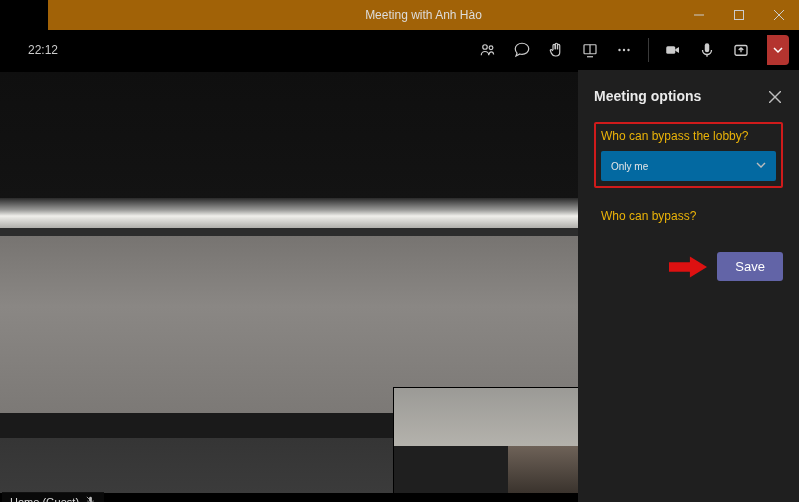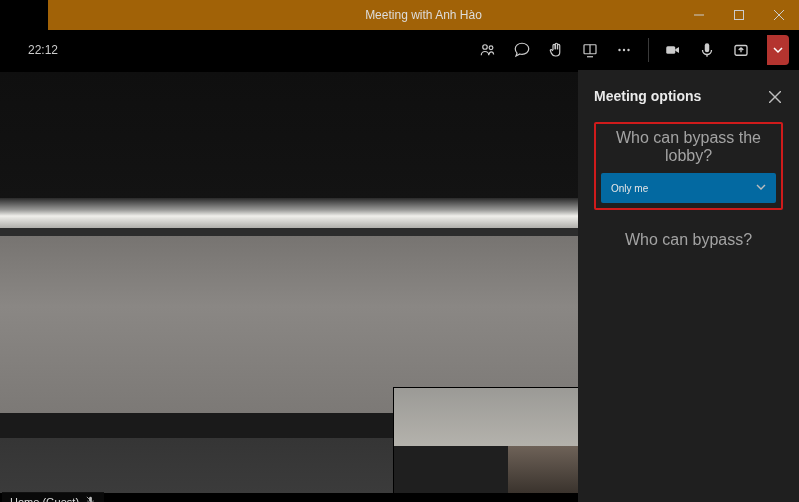--- a/index.html
+++ b/index.html
@@ -38,21 +38,21 @@
   .namepill { position: absolute; left: 2px; bottom: -9px; background: rgba(10,10,10,0.85); color: #ddd; font-size: 11px; padding: 3px 8px; display: flex; align-items: center; gap: 6px; }
   .namepill svg { width: 11px; height: 11px; }
 
   .sidepanel { width: 221px; background: #1f1f1f; padding: 18px 16px; position: relative; }
   .sp-head { display: flex; align-items: center; justify-content: space-between; margin-bottom: 18px; }
   .sp-title { font-size: 14px; font-weight: 600; color: #eaeaea; }
   .sp-close { width: 14px; height: 14px; color: #bdbdbd; cursor: pointer; }
   .sp-close svg { width: 12px; height: 12px; }
   .option-group { margin-bottom: 14px; padding: 5px; border: 2px solid transparent; border-radius: 2px; }
   .option-group.highlight { border-color: #cf1b1b; }
-  .opt-label { font-size: 16px; color: #a3a3a3; margin-bottom: 8px; display: block; text-align: center; }
+  .opt-label { font-size: 12px; color: #eab308; margin-bottom: 8px; display: block; }
   .select { background: #0369a1; height: 30px; display: flex; align-items: center; justify-content: space-between; padding: 0 10px; font-size: 10px; color: #e6e6e6; cursor: pointer; border-radius: 2px; }
   .select svg { width: 10px; height: 10px; color: #bdbdbd; }
   .save-row { display: flex; align-items: center; justify-content: flex-end; margin-top: 14px; gap: 10px; }
   .save-btn { background: #6264a7; color: #fff; font-size: 13px; padding: 7px 18px; border-radius: 3px; cursor: pointer; }
   .arrow-annot { width: 38px; height: 24px; }
   .arrow-annot svg { width: 100%; height: 100%; }
 </style>
 </head>
 <body>
 
@@ -193,14 +193,22 @@
               <path d="M1 3l4 4 4-4"></path>
             </svg>
         </span>
       </div>
     </div>
 
     <div class="option-group">
       <span class="opt-label">Who can bypass?</span>
     </div>
 
+    <div class="save-row">
+      <div class="arrow-annot">
+        <svg viewBox="0 0 40 24">
+            <polygon points="0,7 22,7 22,1 40,12 22,23 22,17 0,17" fill="#d11"></polygon>
+          </svg>
+      </div>
+      <div class="save-btn">Save</div>
+    </div>
   </div>
 </div>
 
 </body></html>

